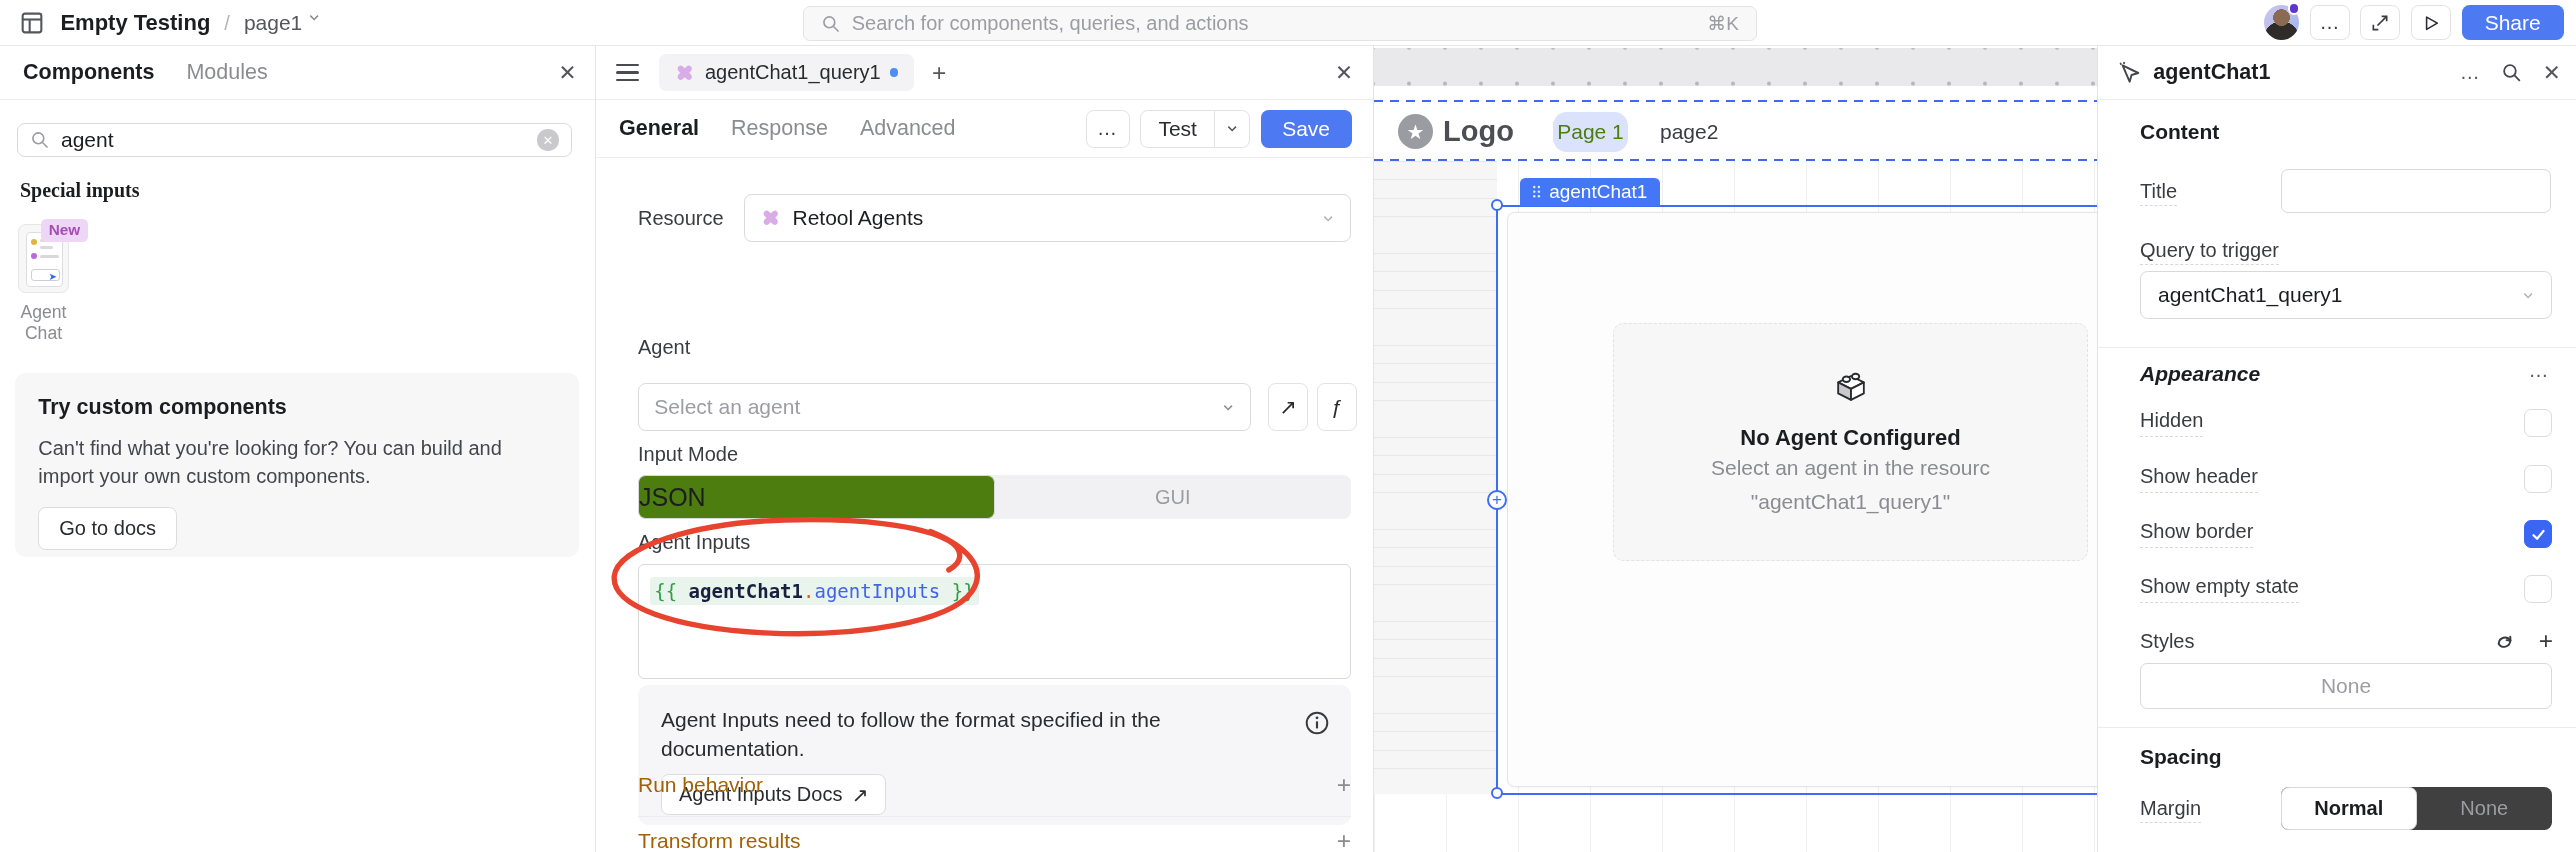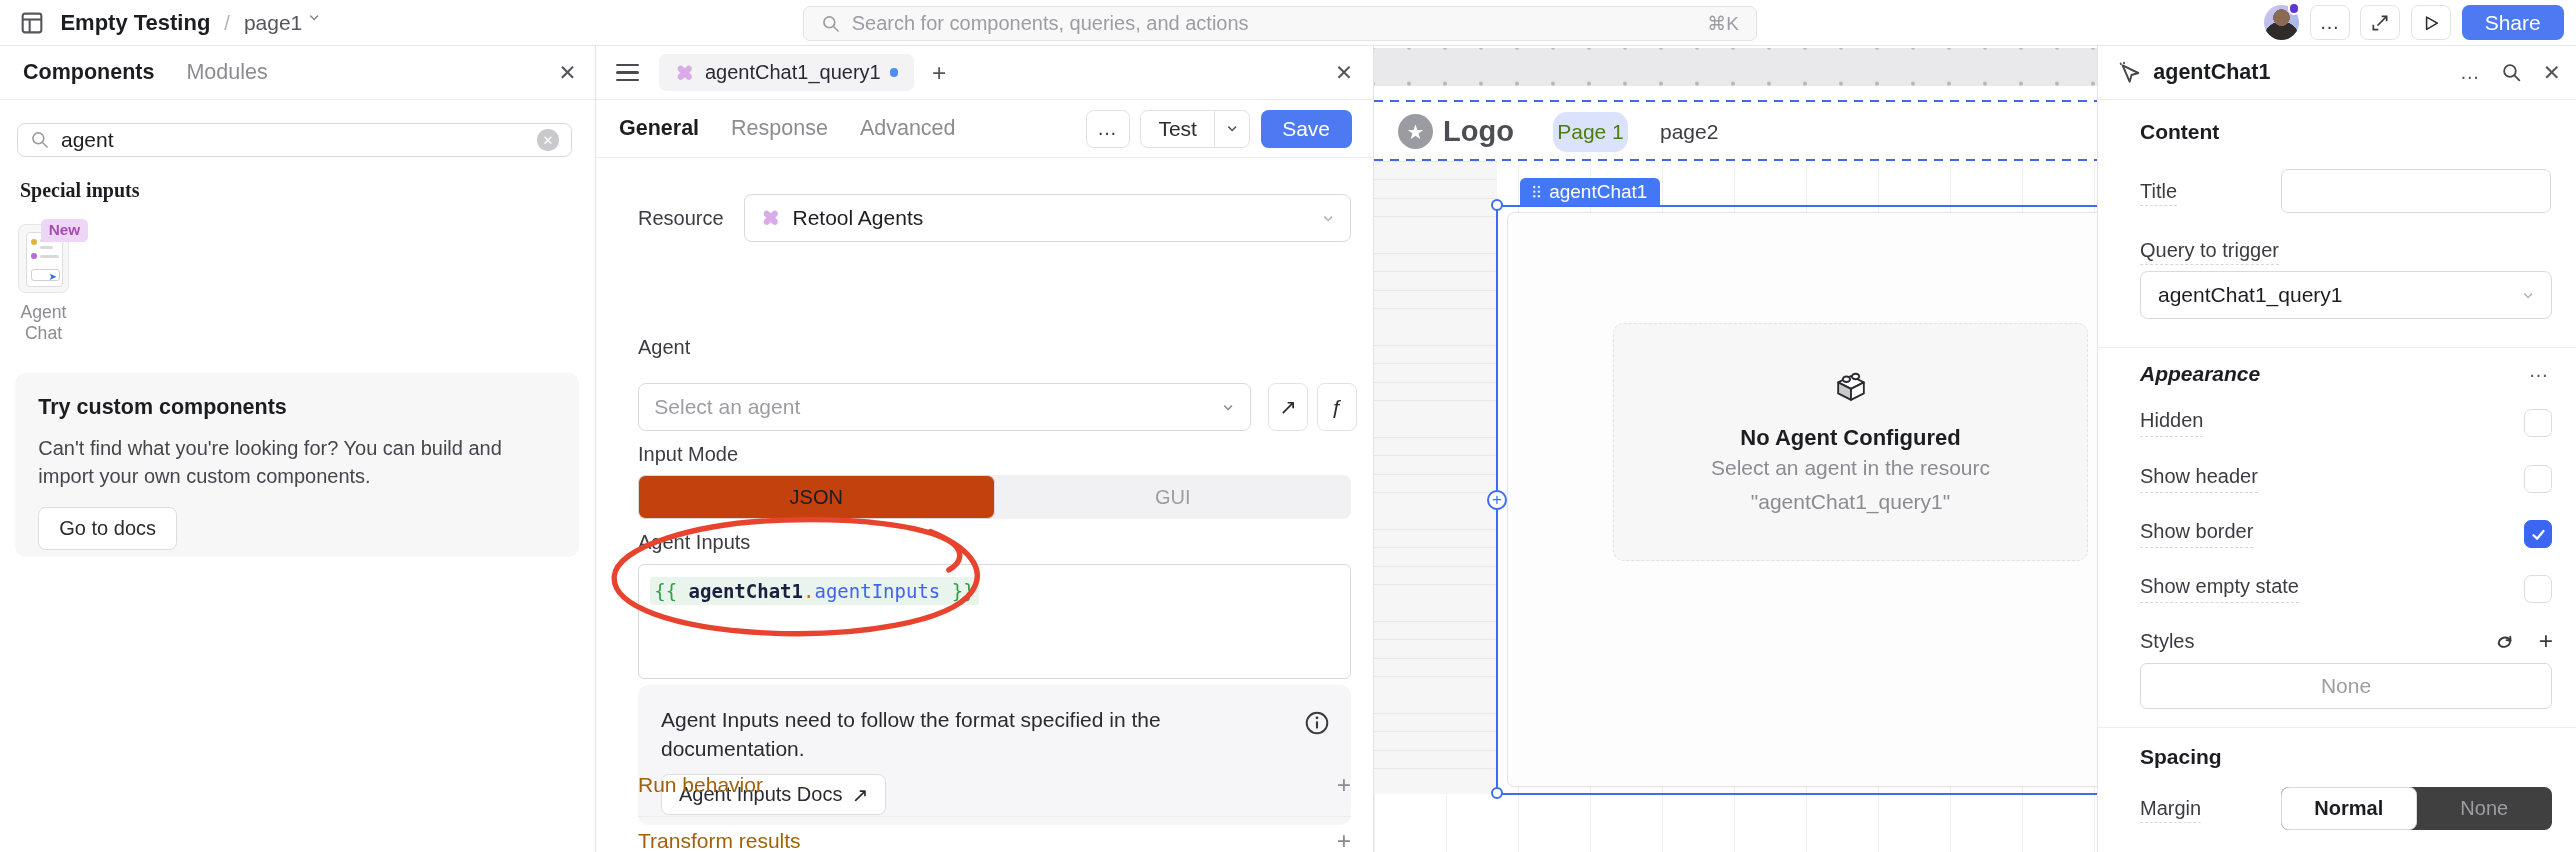--- a/index.html
+++ b/index.html
@@ -93,21 +93,21 @@
   .resource-row .frow-label { width:106px; }
   .select { border:0.8px solid #d9d9dc; border-radius:7.7px; height:48px; display:flex; align-items:center; padding:0 15.3px; gap:10.7px; background:#fff; }
   .resource-select { flex:1; }
   .select .val { font-size:21px; color:#1c1d21; flex:1; }
   .select .ph  { font-size:21px; color:#9c9da3; flex:1; }
   .sec-label { position:absolute; left:42px; font-size:20px; color:#3b3c42; }
   .agent-select { position:absolute; left:42px; top:225px; width:613px; }
   .sq-btn { position:absolute; top:225px; width:40px; height:48px; border:0.8px solid #e2e2e5; border-radius:7.7px;
     display:flex; align-items:center; justify-content:center; font-size:21px; color:#2a2b30; }
   .seg { position:absolute; left:42px; top:317px; width:713px; height:44px; background:#f1f1f3; border-radius:7.7px; display:flex; }
-  .seg .on { width:50%; background:#c2410c; border:0.8px solid #d9d9dc; border-radius:7.7px; display:flex; align-items:center; justify-content:center; font-size:20px; color:#1c1d21; }
+  .seg .on { width:50%; background:#4d7c0f; border:0.8px solid #d9d9dc; border-radius:7.7px; display:flex; align-items:center; font-size:25px; color:#1c1d21; }
   .seg .off { width:50%; display:flex; align-items:center; justify-content:center; font-size:20px; color:#9c9da3; }
   .codebox { position:absolute; left:42px; top:406px; width:713px; height:115px; border:0.8px solid #d9d9dc; border-radius:6.1px; padding:12.3px 10.7px; }
   .codeline { display:inline-block; background:#e9f4ec; border-radius:3.1px; padding:3.1px 4.6px;
     font-family:"DejaVu Sans Mono","Liberation Mono",monospace; font-size:19px; }
   .c-brace { color:#2f9e44; }
   .c-obj { color:#19203f; font-weight:700; }
   .c-dot { color:#e8590c; }
   .c-prop { color:#4263eb; }
   .infobox { position:absolute; left:42px; top:527px; width:713px; height:140px; background:#f6f6f8; border-radius:10.7px; padding:20px 23px; }
   .infobox .txt { font-size:21px; color:#2a2b30; line-height:29px; width:537px; }

